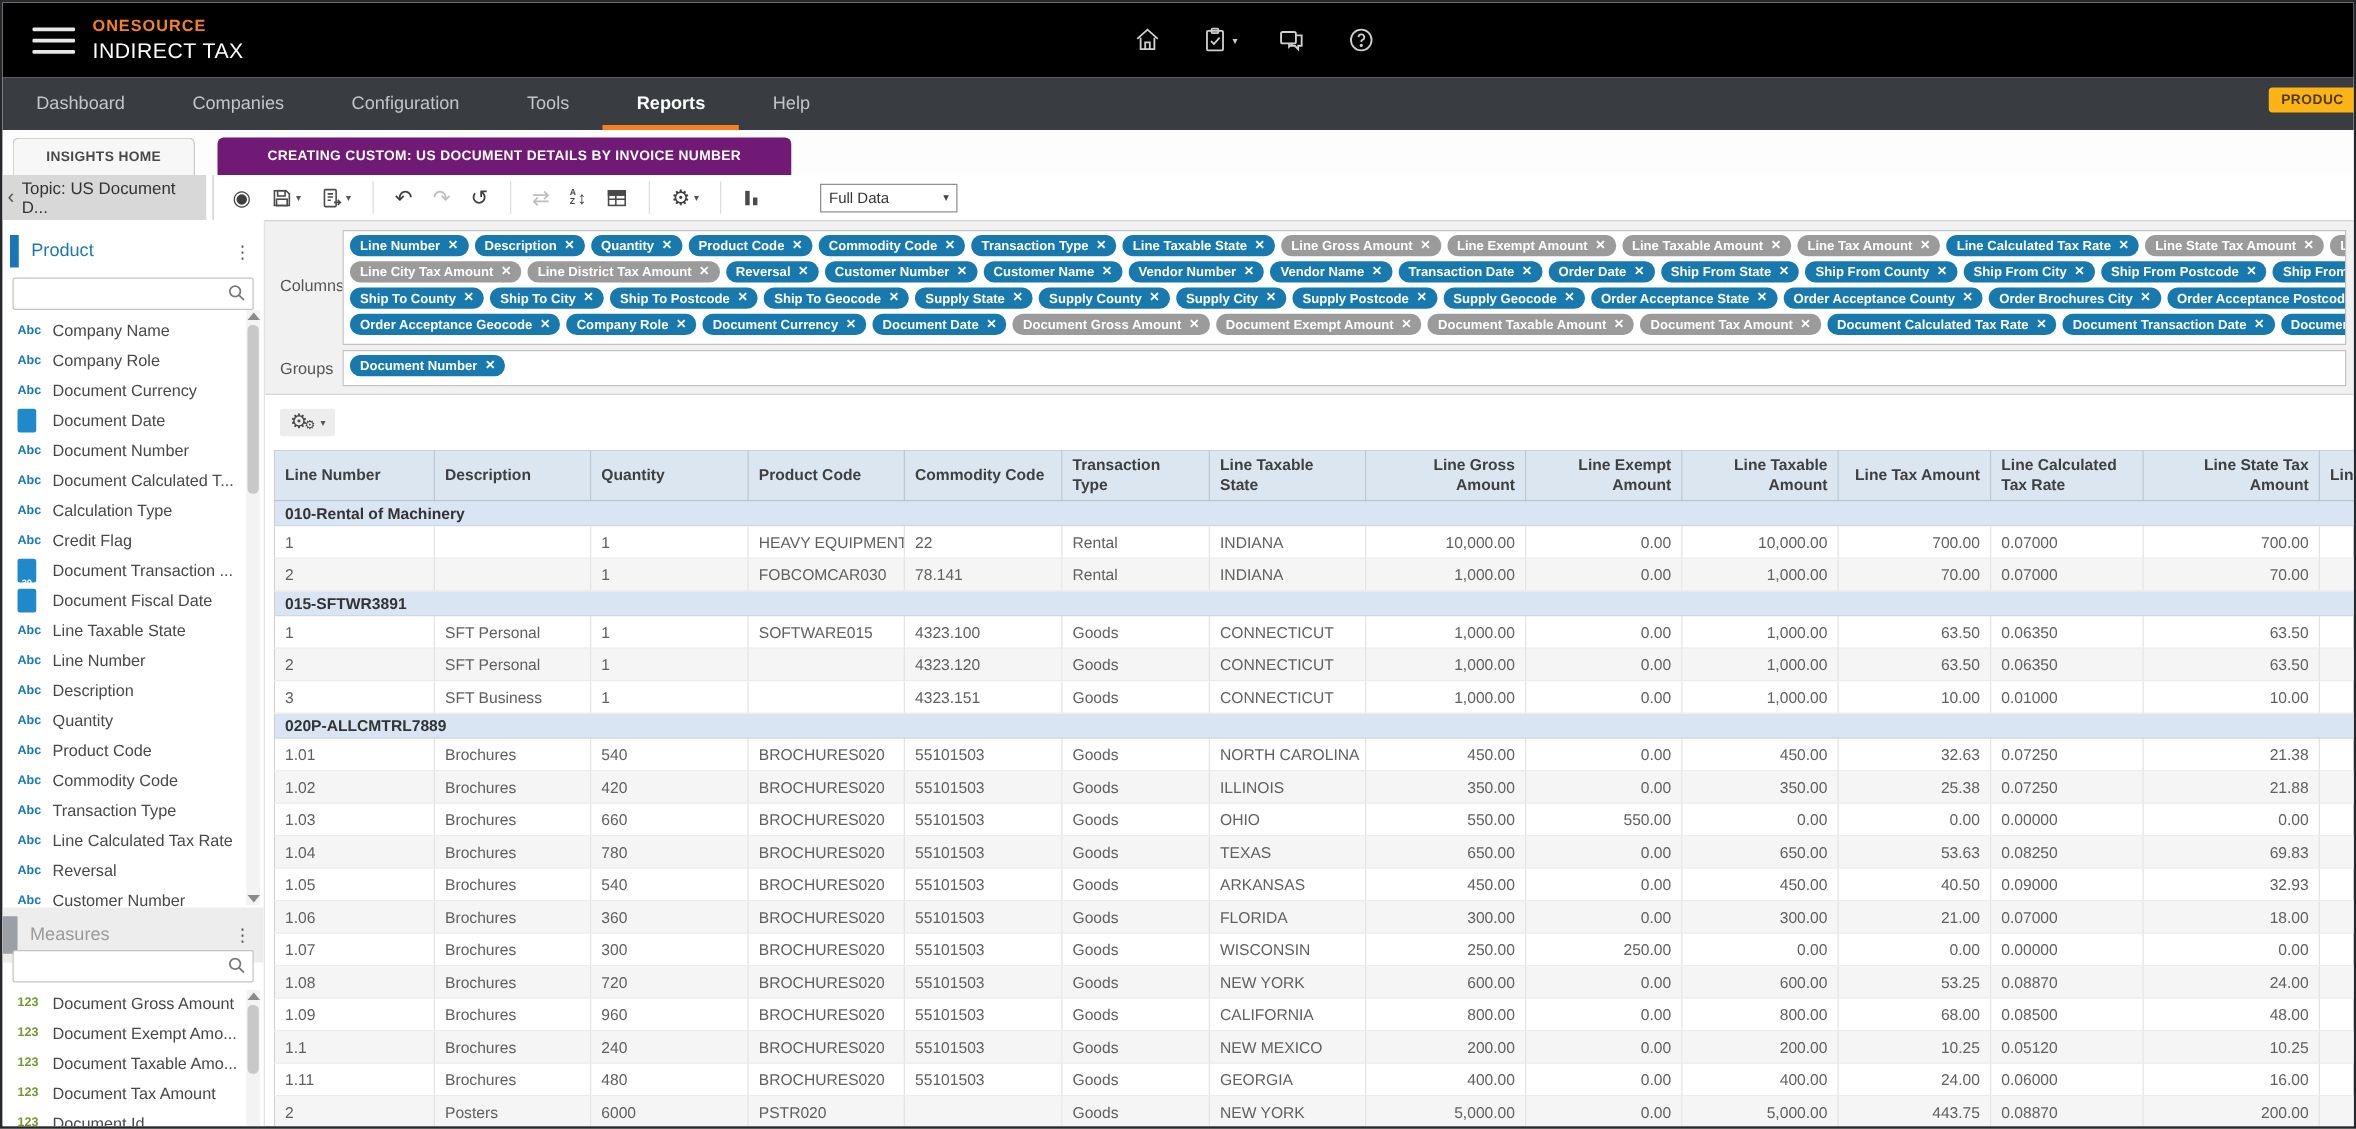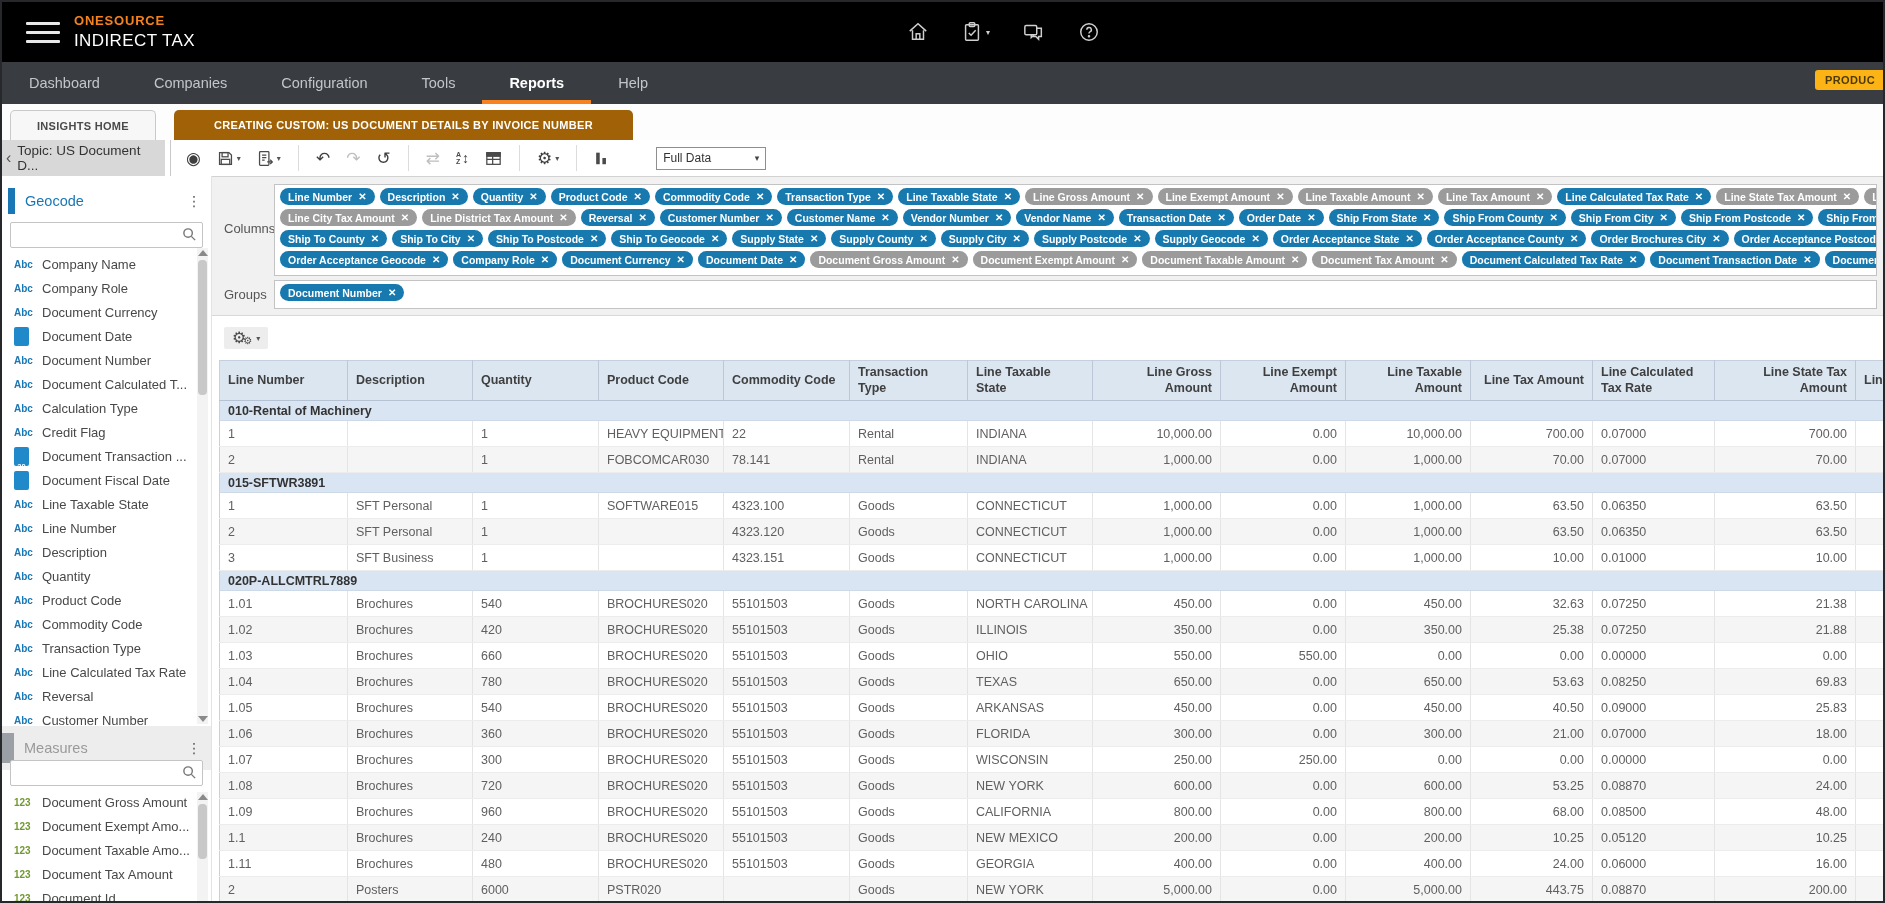--- a/index.html
+++ b/index.html
@@ -20,21 +20,21 @@
   .tico .caret{font-size:8px;color:#cfcfcf;margin-left:3px;}
   
   .navbar{height:42px;background:#393d42;display:flex;align-items:stretch;position:relative;}
   .nav-item{color:#c3c6c9;font-size:14.5px;padding:0 27px;display:flex;align-items:center;cursor:pointer;box-sizing:border-box;border-bottom:4px solid transparent;border-top:4px solid transparent;}
   .nav-item.active{color:#fff;font-weight:bold;border-bottom-color:#f5821f;}
   .env-badge{position:absolute;right:-4px;top:8px;background:#fcb315;color:#4d3a00;font-size:11px;font-weight:bold;padding:4px 12px 4px 10px;border-radius:3px;letter-spacing:.4px;}
   
   .tabrow{height:36px;background:#fdfdfd;display:flex;align-items:flex-end;}
   .tab{height:30px;display:flex;align-items:center;border-radius:5px 5px 0 0;font-size:11px;font-weight:bold;letter-spacing:.3px;padding:0 26px;cursor:pointer;box-sizing:border-box;}
   .tab.inactive{background:#f7f7f7;border:1px solid #c9c9c9;border-bottom:none;color:#4a4a4a;margin-left:8px;}
-  .tab.active{background:#a16207;color:#fff;margin-left:18px;padding:0 40px;text-align:right;}
+  .tab.active{background:#701a75;color:#fff;margin-left:18px;padding:0 40px;text-align:right;}
   
   .band{height:36px;display:flex;background:#fff;}
   .topicbar{width:163px;background:#d8d8d8;display:flex;align-items:center;font-size:13.5px;color:#333;flex:0 0 auto;}
   .topic-collapse{color:#555;font-size:16px;padding:0 6px 0 4px;cursor:pointer;}
   .toolbar{flex:1;display:flex;align-items:center;margin-left:5px;border-left:1px solid #c9c9c9;padding-left:8px;gap:2px;}
   .tbtn{display:flex;align-items:center;padding:3px 7px;border-radius:2px;cursor:pointer;color:#3f3f3f;}
   .tbtn svg{stroke:#4a4a4a;fill:none;stroke-width:1.5;}
   .tbtn .g{font-size:17px;line-height:17px;}
   .tbtn.disabled,.tbtn.disabled .g{color:#bfbfbf;}
   .tbtn .caret{font-size:8px;color:#555;margin-left:3px;}
@@ -226,21 +226,21 @@
       <span>Full Data</span>
       <span class="caret">▾</span>
     </span>
   </div>
 </div>
 
 <div class="cols">
   <aside class="sidebar">
     <div class="panel-head">
       <span class="accent"></span>
-      <span class="panel-title">Geocode</span>
+      <span class="panel-title">Product</span>
       <span class="kebab">⋮</span>
     </div>
     <div class="searchbox">
       <input type="text" value="" style="">
       <svg width="15" height="15" viewBox="0 0 16 16">
           <circle cx="6.5" cy="6.5" r="4.5" fill="none" stroke="#777" stroke-width="1.5"></circle>
           <path d="M10 10 L14 14" stroke="#777" stroke-width="1.5"></path>
         </svg>
     </div>
     <div class="flist" style="height:476px;overflow:hidden;">
@@ -808,21 +808,21 @@
               <td>540</td>
               <td>BROCHURES020</td>
               <td>55101503</td>
               <td>Goods</td>
               <td>ARKANSAS</td>
               <td class="num">450.00</td>
               <td class="num">0.00</td>
               <td class="num">450.00</td>
               <td class="num">40.50</td>
               <td>0.09000</td>
-              <td class="num">25.83</td>
+              <td class="num">32.93</td>
               <td></td>
             </tr>
             <tr class="alt">
               <td>1.06</td>
               <td>Brochures</td>
               <td>360</td>
               <td>BROCHURES020</td>
               <td>55101503</td>
               <td>Goods</td>
               <td>FLORIDA</td>

